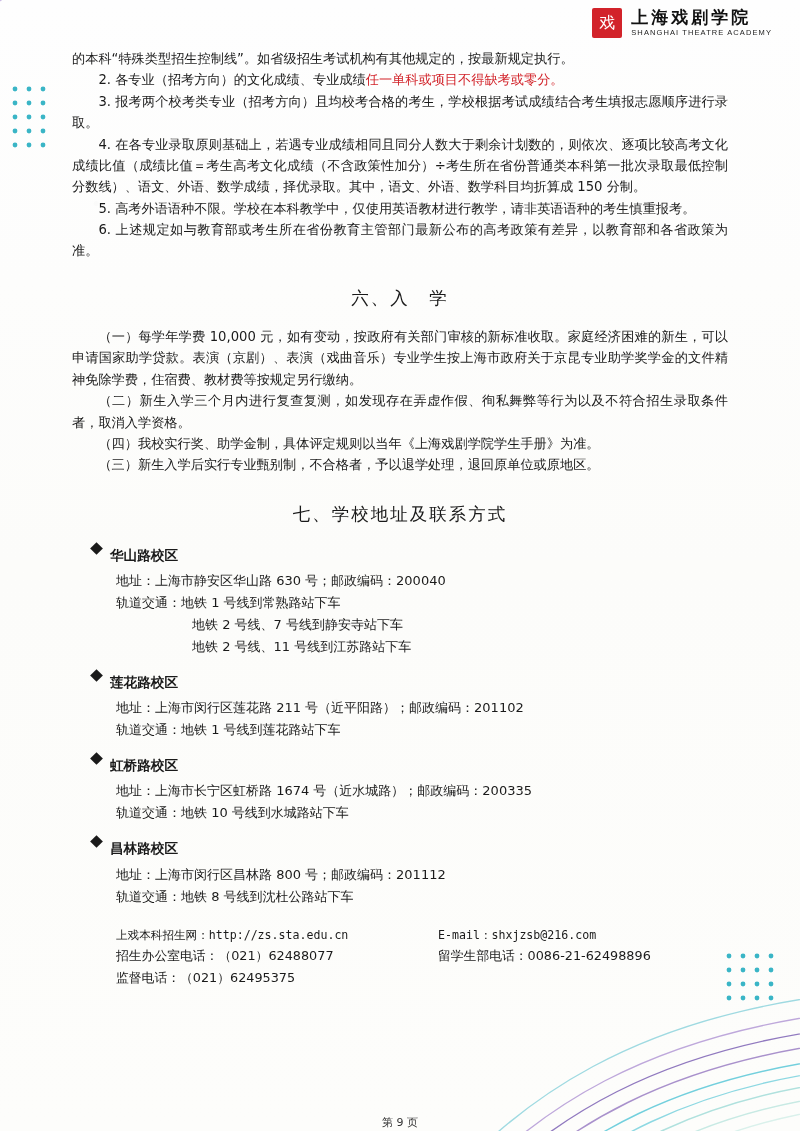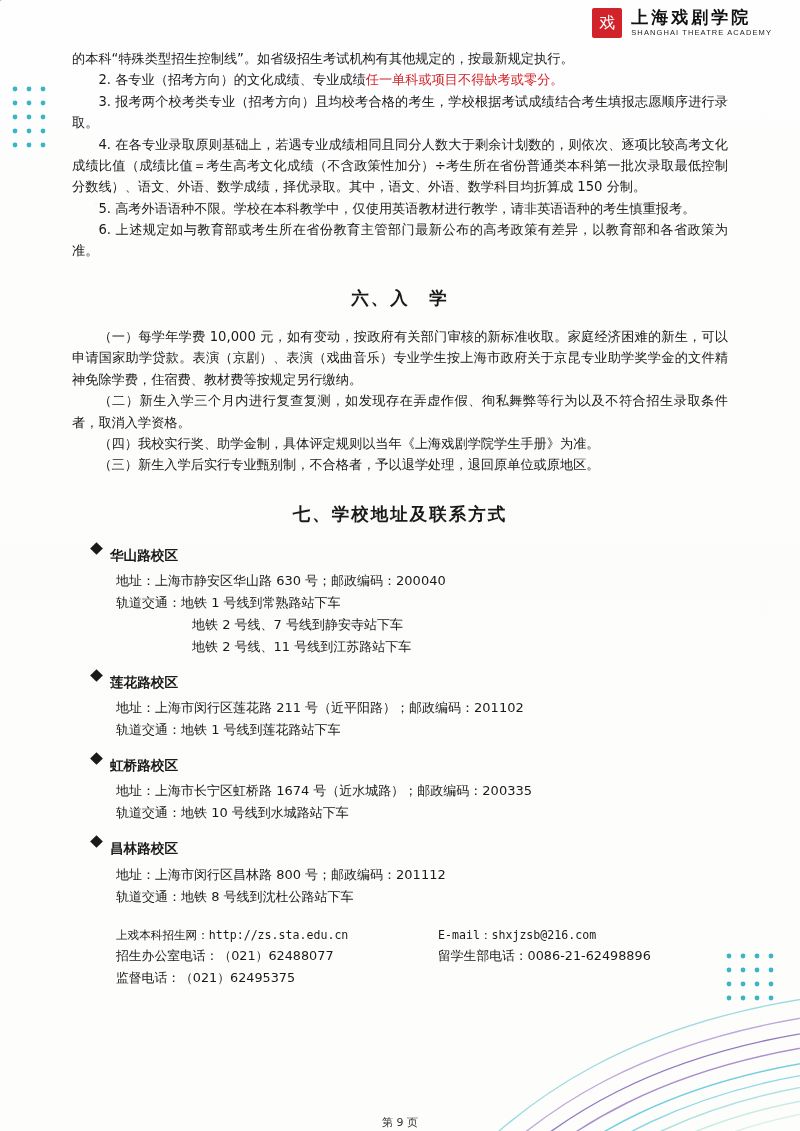--- a/index.html
+++ b/index.html
@@ -122,21 +122,21 @@
   .indent {
     text-indent: 2em;
   }
   .red {
     color: #d2232a;
   }
 
   h2.section-title {
     text-align: center;
     font-size: 17.5px;
-    font-weight: bold;
+    font-weight: normal;
     letter-spacing: 2px;
     margin: 22px 0 14px 0;
     font-family: "DejaVu Sans", sans-serif;
   }
   h2.section-title.tight {
     margin: 24px 0 16px 0;
   }
 
   .campus-block {
     margin: 0 0 4px 0;

